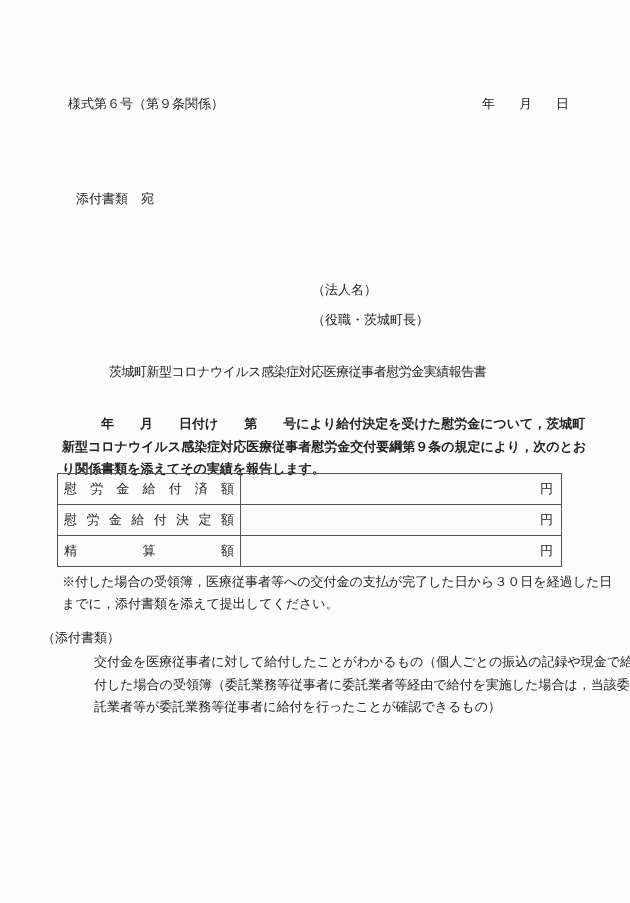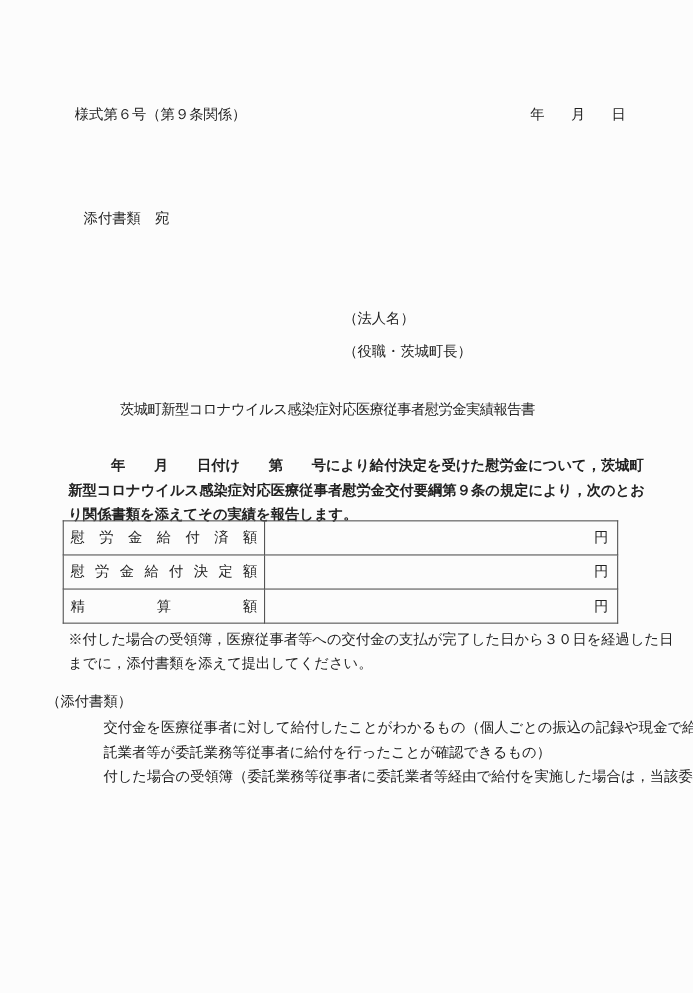--- a/index.html
+++ b/index.html
@@ -134,15 +134,15 @@
 
 <div class="abs note">
   <span class="line">※付した場合の受領簿，医療従事者等への交付金の支払が完了した日から３０日を経過した日</span>
   <span class="line" style="padding-left:0;">までに，添付書類を添えて提出してください。</span>
 </div>
 
 <div class="abs attach-head">（添付書類）</div>
 
 <div class="abs attach-text">
   <span class="line">交付金を医療従事者に対して給付したことがわかるもの（個人ごとの振込の記録や現金で給</span>
+  <span class="line">付した場合の受領簿（委託業務等従事者に委託業者等経由で給付を実施した場合は，当該委</span>
   <span class="line">託業者等が委託業務等従事者に給付を行ったことが確認できるもの）</span>
-  <span class="line">付した場合の受領簿（委託業務等従事者に委託業者等経由で給付を実施した場合は，当該委</span>
 </div>
 
 </body></html>

